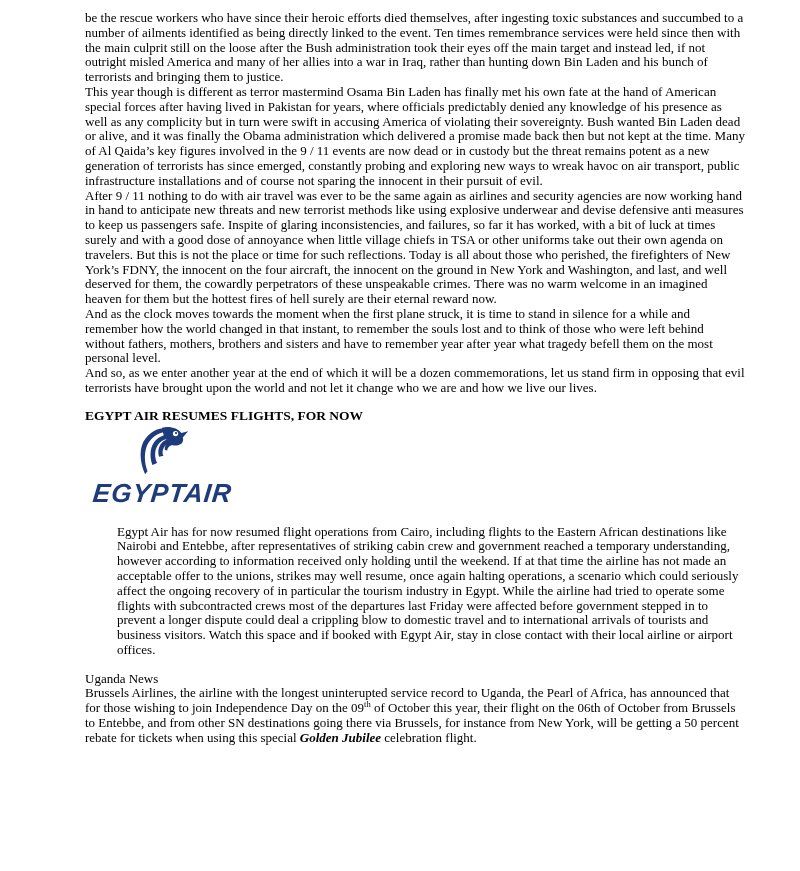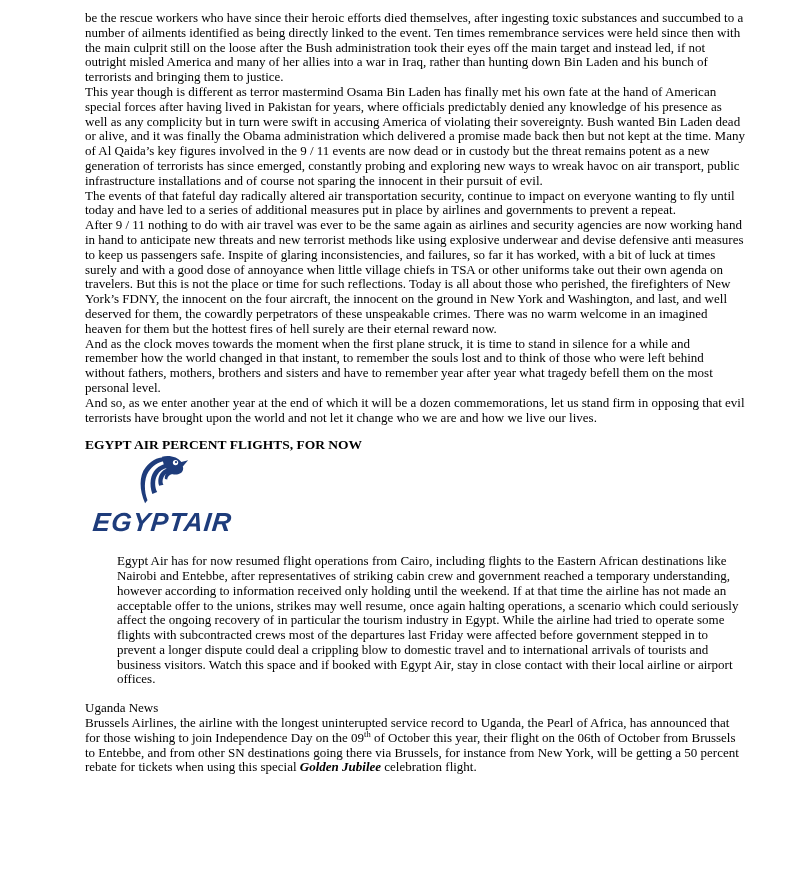--- a/index.html
+++ b/index.html
@@ -55,26 +55,25 @@
     white-space: nowrap;
   }
 </style>
 </head>
 <body>
 
 <div class="page">
 
   <p class="body-text">be the rescue workers who have since their heroic efforts died themselves, after ingesting toxic substances and succumbed to a number of ailments identified as being directly linked to the event. Ten times remembrance services were held since then with the main culprit still on the loose after the Bush administration took their eyes off the main target and instead led, if not outright misled America and many of her allies into a war in Iraq, rather than hunting down Bin Laden and his bunch of terrorists and bringing them to justice.</p>
   <p class="body-text">This year though is different as terror mastermind Osama Bin Laden has finally met his own fate at the hand of American special forces after having lived in Pakistan for years, where officials predictably denied any knowledge of his presence as well as any complicity but in turn were swift in accusing America of violating their sovereignty. Bush wanted Bin Laden dead or alive, and it was finally the Obama administration which delivered a promise made back then but not kept at the time. Many of Al Qaida’s key figures involved in the 9 / 11 events are now dead or in custody but the threat remains potent as a new generation of terrorists has since emerged, constantly probing and exploring new ways to wreak havoc on air transport, public infrastructure installations and of course not sparing the innocent in their pursuit of evil.</p>
-  <p class="body-text">The events of that fateful day radically altered air transportation security, continue to impact on everyone wanting to fly until today and have led to a series of additional measures put in place by airlines and governments to prevent a repeat.</p>
   <p class="body-text">After 9 / 11 nothing to do with air travel was ever to be the same again as airlines and security agencies are now working hand in hand to anticipate new threats and new terrorist methods like using explosive underwear and devise defensive anti measures to keep us passengers safe. Inspite of glaring inconsistencies, and failures, so far it has worked, with a bit of luck at times surely and with a good dose of annoyance when little village chiefs in TSA or other uniforms take out their own agenda on travelers. But this is not the place or time for such reflections. Today is all about those who perished, the firefighters of New York’s FDNY, the innocent on the four aircraft, the innocent on the ground in New York and Washington, and last, and well deserved for them, the cowardly perpetrators of these unspeakable crimes. There was no warm welcome in an imagined heaven for them but the hottest fires of hell surely are their eternal reward now.</p>
   <p class="body-text">And as the clock moves towards the moment when the first plane struck, it is time to stand in silence for a while and remember how the world changed in that instant, to remember the souls lost and to think of those who were left behind without fathers, mothers, brothers and sisters and have to remember year after year what tragedy befell them on the most personal level.</p>
   <p class="body-text">And so, as we enter another year at the end of which it will be a dozen commemorations, let us stand firm in opposing that evil terrorists have brought upon the world and not let it change who we are and how we live our lives.</p>
 
-  <h2 class="section-heading gap-before">EGYPT AIR PERCENT FLIGHTS, FOR NOW</h2>
+  <h2 class="section-heading gap-before">EGYPT AIR RESUMES FLIGHTS, FOR NOW</h2>
 
   <div class="logo-block">
     <svg class="falcon" width="58" height="49" viewBox="0 0 120 100" aria-hidden="true">
       <g fill="#1e3c7b">
         <path d="M25,99 C13,72 12,42 26,25 C36,12 50,4 64,4 L66,12 C52,13 40,21 32,34 C22,50 23,75 30,93 Z"></path>
         <path d="M40,80 C33,60 36,40 47,29 C54,22 62,18 69,18 L71,26 C62,27 55,32 50,41 C44,51 45,66 50,76 Z"></path>
         <path d="M54,63 C50,50 54,38 63,31 C68,27 73,26 78,26 L79,34 C72,34 66,39 63,46 C60,52 61,58 63,61 Z"></path>
         <path d="M66,49 C65,41 69,34 76,31 C80,29 84,30 86,31 L85,39 C80,38 76,40 73,44 C71,47 71,48 71,50 Z"></path>
         <path d="M60,3 C76,-1 93,4 100,14 L114,10 L103,23 C105,28 103,34 98,37 C92,41 83,41 77,36 C71,31 66,24 63,17 Z"></path>
       </g>

